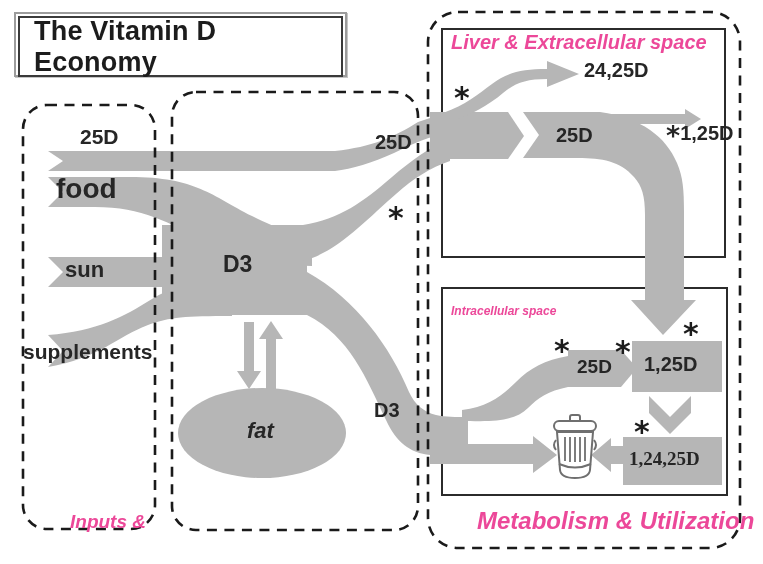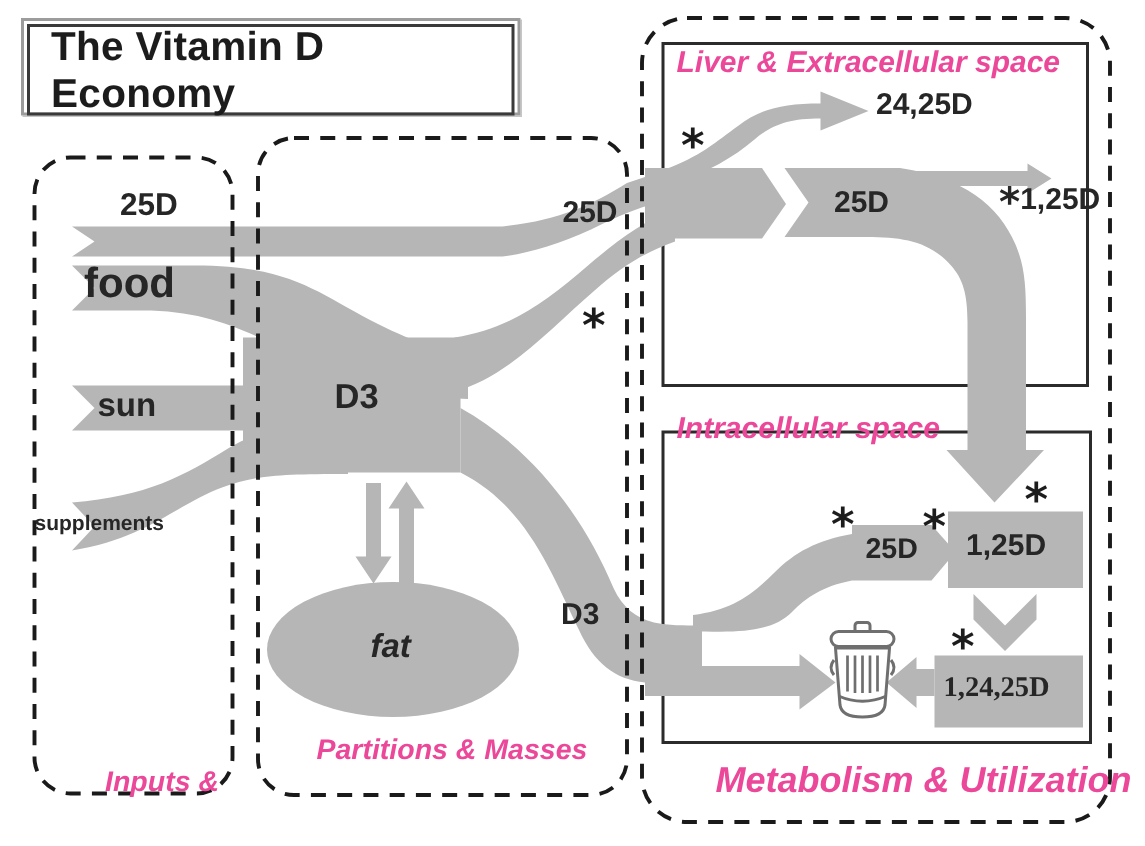--- a/index.html
+++ b/index.html
@@ -71,44 +71,43 @@
 
   <div class="title-box">
     <div class="title-inner">
       <span>The Vitamin D Economy</span>
     </div>
   </div>
 
   <div class="lbl" style="left:80px;top:126px;font-size:21px;">25D</div>
   <div class="lbl" style="left:56px;top:174px;font-size:28px;">food</div>
   <div class="lbl" style="left:65px;top:258px;font-size:22px;">sun</div>
-  <div class="lbl" style="left:23px;top:341px;font-size:14px;">supplements</div>
+  <div class="lbl" style="left:23px;top:341px;font-size:21px;">supplements</div>
 
   <div class="lbl" style="left:223px;top:252px;font-size:23px;">D3</div>
   <div class="lbl" style="left:247px;top:419px;font-size:22px;font-style:italic;">fat</div>
   <div class="lbl" style="left:375px;top:132px;font-size:20px;">25D</div>
   <div class="lbl" style="left:374px;top:400px;font-size:20px;">D3</div>
 
   <div class="lbl italic" style="left:451px;top:32px;font-size:20px;">Liver &amp; Extracellular space</div>
   <div class="lbl" style="left:584px;top:60px;font-size:20px;">24,25D</div>
   <div class="lbl" style="left:556px;top:125px;font-size:20px;">25D</div>
   <div class="lbl" style="left:666px;top:122px;font-size:20px;"><span class="ast-inline">*</span><span>1,25D</span></div>
 
-  <div class="lbl italic" style="left:451px;top:276px;font-size:20px;">Intracellular space</div>
+  <div class="lbl italic" style="left:451px;top:305px;font-size:12px;">Intracellular space</div>
   <div class="lbl" style="left:577px;top:357px;font-size:19px;">25D</div>
   <div class="lbl" style="left:644px;top:354px;font-size:20px;">1,25D</div>
   <div class="lbl" style="left:629px;top:449px;font-size:19px;font-family:Liberation Serif, serif;">1,24,25D</div>
 
   <div class="ast" style="left:454px;top:83px;">*</div>
   <div class="ast" style="left:388px;top:203px;">*</div>
   <div class="ast" style="left:554px;top:336px;">*</div>
   <div class="ast" style="left:615px;top:337px;">*</div>
   <div class="ast" style="left:683px;top:319px;">*</div>
   <div class="ast" style="left:634px;top:417px;">*</div>
 
   <div class="lbl italic center" style="left:60px;top:472px;width:96px;font-size:19px;">
     <div>Inputs &amp;</div>
     
   </div>
-  <div class="lbl italic" style="left:211px;top:491px;font-size:19px;">Partitions &amp; Masses</div>
   <div class="lbl italic" style="left:477px;top:508px;font-size:24px;">Metabolism &amp; Utilization</div>
 
 </div>
 
 </body></html>

